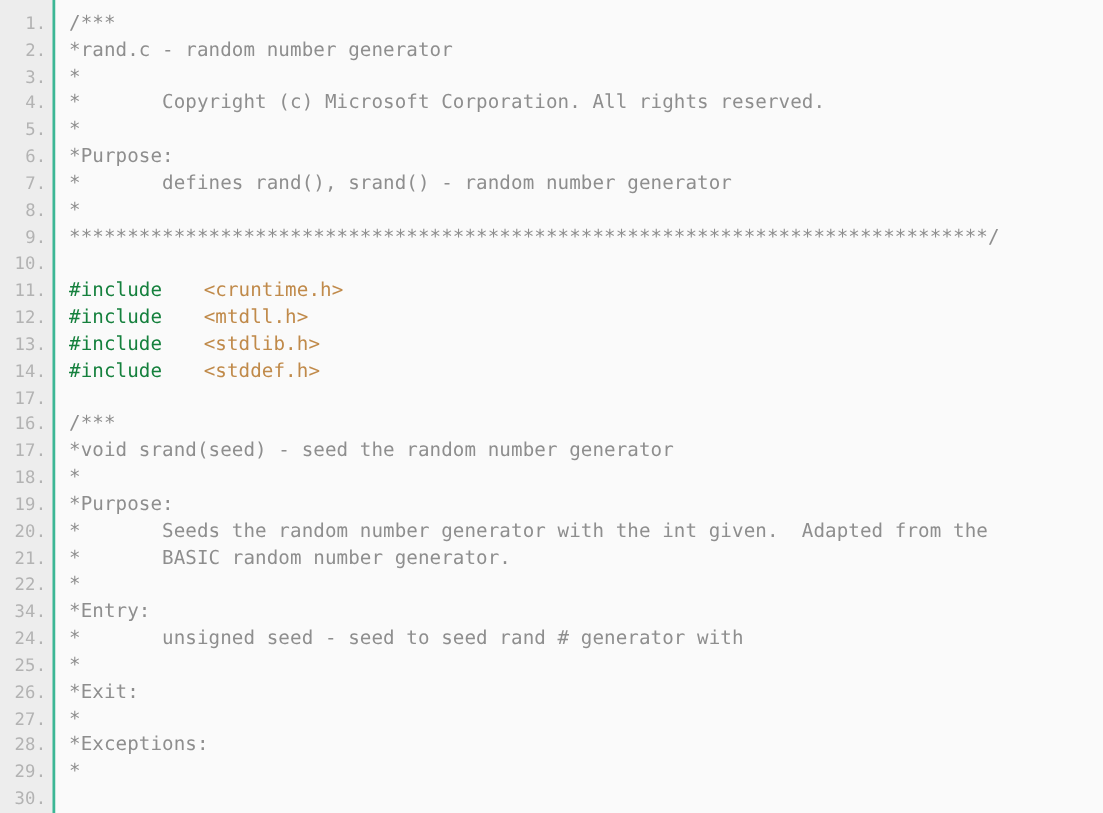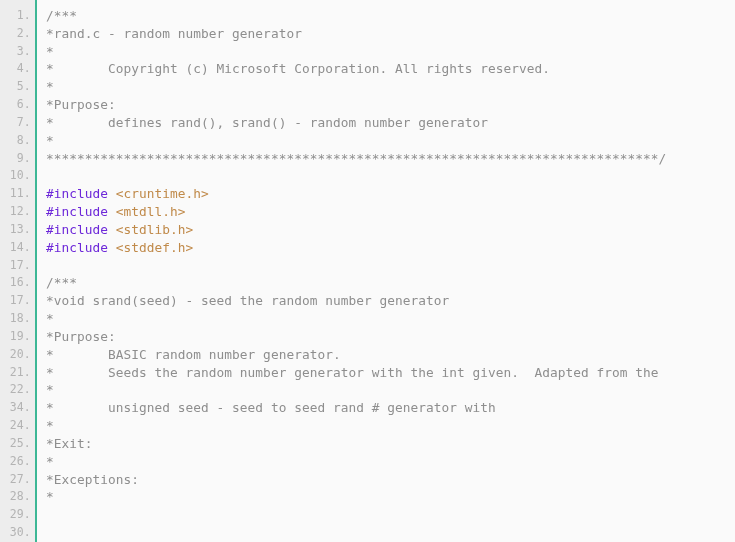--- a/index.html
+++ b/index.html
@@ -69,22 +69,22 @@
     height: 17.83px;
     line-height: 17.83px;
     font-size: 12.8px;
     white-space: pre;
     color: #2e2e2e;
     letter-spacing: 0.05px;
   }
 
   
   .tok-comment   { color: #8e8e8e; }
-  .tok-pp        { color: #6d28d9; }
-  .tok-header    { color: #c08a4a; }
+  .tok-pp        { color: #15803d; }
+  .tok-header    { color: #c08a4a; margin-left: 20px; }
   .tok-blank     { color: transparent; }
 </style>
 </head>
 <body>
 
 <div id="code-viewer">
 
   <div id="gutter">
       <span class="ln">1.</span>
       <span class="ln">2.</span>
@@ -131,23 +131,24 @@
       <span class="code-line"><span class="tok-blank"></span>&nbsp;</span>
       <span class="code-line"><span class="tok-pp">#include </span><span class="tok-header">&lt;cruntime.h&gt;</span></span>
       <span class="code-line"><span class="tok-pp">#include </span><span class="tok-header">&lt;mtdll.h&gt;</span></span>
       <span class="code-line"><span class="tok-pp">#include </span><span class="tok-header">&lt;stdlib.h&gt;</span></span>
       <span class="code-line"><span class="tok-pp">#include </span><span class="tok-header">&lt;stddef.h&gt;</span></span>
       <span class="code-line"><span class="tok-blank"></span>&nbsp;</span>
       <span class="code-line"><span class="tok-comment">/***</span></span>
       <span class="code-line"><span class="tok-comment">*void srand(seed) - seed the random number generator</span></span>
       <span class="code-line"><span class="tok-comment">*</span></span>
       <span class="code-line"><span class="tok-comment">*Purpose:</span></span>
+      <span class="code-line"><span class="tok-comment">*       Seeds the random number generator with the int given.  Adapted from the</span></span>
       <span class="code-line"><span class="tok-comment">*       BASIC random number generator.</span></span>
-      <span class="code-line"><span class="tok-comment">*       Seeds the random number generator with the int given.  Adapted from the</span></span>
       <span class="code-line"><span class="tok-comment">*</span></span>
+      <span class="code-line"><span class="tok-comment">*Entry:</span></span>
       <span class="code-line"><span class="tok-comment">*       unsigned seed - seed to seed rand # generator with</span></span>
       <span class="code-line"><span class="tok-comment">*</span></span>
       <span class="code-line"><span class="tok-comment">*Exit:</span></span>
       <span class="code-line"><span class="tok-comment">*</span></span>
       <span class="code-line"><span class="tok-comment">*Exceptions:</span></span>
       <span class="code-line"><span class="tok-comment">*</span></span>
     </div>
 
 </div>
 

